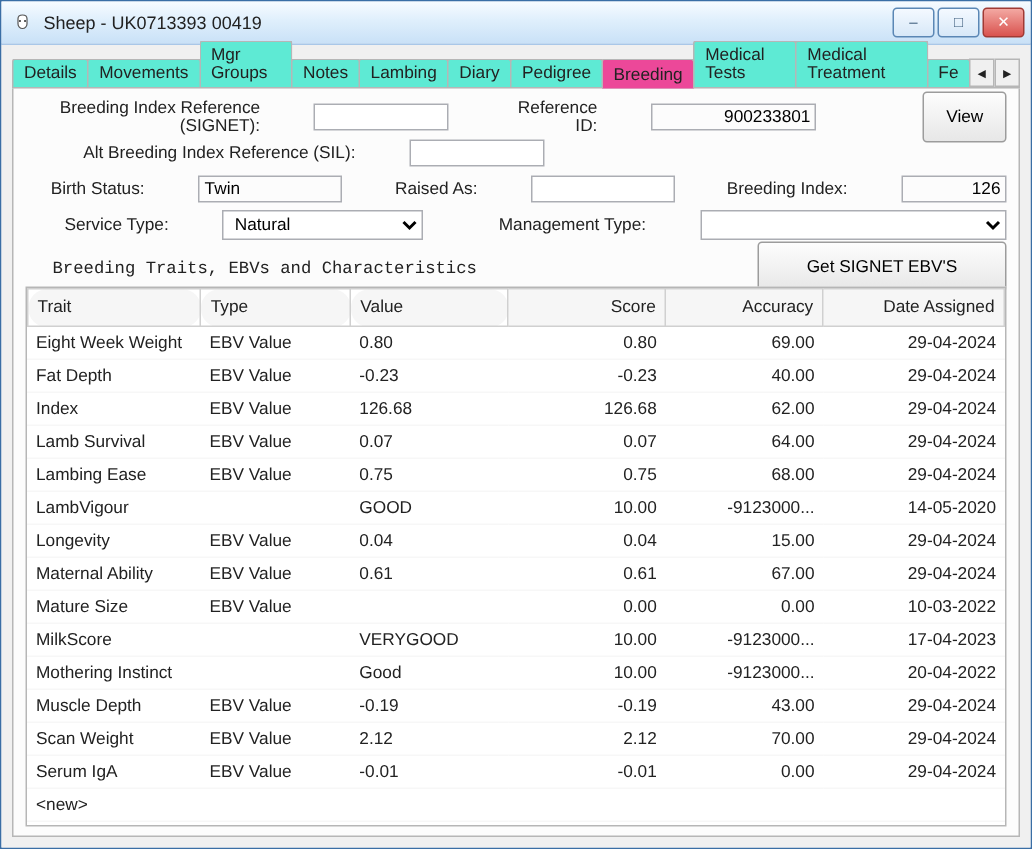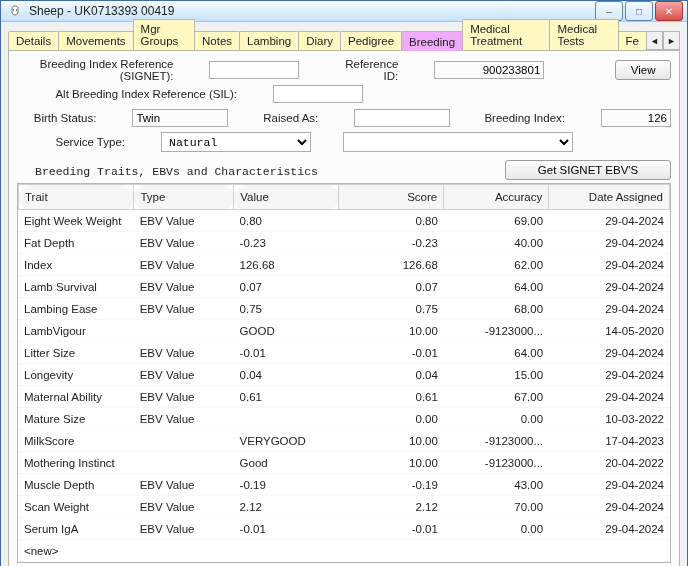--- a/index.html
+++ b/index.html
@@ -8,32 +8,32 @@
   .titlebar{height:28px;background:linear-gradient(#f7fbff,#dfeffc 45%,#c9e1f7);display:flex;align-items:center;padding:0 4px 0 6px;border-bottom:1px solid #a9c7e8;}
   .titlebar .app-icon{width:16px;height:16px;margin-right:6px;display:inline-block;}
   .titlebar .title{flex:1;font-size:12px;color:#222;}
   .winbtns{display:flex;gap:2px;}
   .winbtn{width:26px;height:18px;border:1px solid #5b87b5;border-radius:3px;background:linear-gradient(#f4f9ff,#d7e8f8);display:flex;align-items:center;justify-content:center;font-size:10px;color:#3a5a7a;}
   .winbtn.close{background:linear-gradient(#f3a8a2,#d9534f);border-color:#a03a34;color:#fff;}
   
   .client{flex:1;background:#f0f0f0;padding:7px;display:flex;flex-direction:column;}
   
   .tabstrip{display:flex;align-items:flex-end;height:21px;position:relative;border-bottom:1px solid #b6b6b6;font-size:11.5px;}
-  .tab{padding:3px 7px 3px 7px;border:1px solid #b6b6b6;border-bottom:none;background:#fef9c3;margin-right:-1px;color:#222;border-top-left-radius:2px;border-top-right-radius:2px;cursor:default;}
-  .tab.active{background:#f0abfc;position:relative;top:1px;padding-top:4px;}
+  .tab{padding:3px 7px 3px 7px;border:1px solid #b6b6b6;border-bottom:none;background:#5eead4;margin-right:-1px;color:#222;border-top-left-radius:2px;border-top-right-radius:2px;cursor:default;}
+  .tab.active{background:#ec4899;position:relative;top:1px;padding-top:4px;}
   .tabstrip .scroll{margin-left:auto;display:flex;gap:0;}
   .tabscrollbtn{width:15px;height:17px;border:1px solid #b6b6b6;background:#f0f0f0;display:flex;align-items:center;justify-content:center;font-size:9px;}
   .tabpage{border:1px solid #b6b6b6;border-top:none;background:#fcfcfc;flex:1;padding:8px 8px 6px 8px;display:flex;flex-direction:column;overflow:hidden;}
   .formrow{display:flex;align-items:center;height:22px;margin-bottom:2px;gap:32px;}
   .lbl{text-align:right;padding-right:4px;}
   input.txt, select.sel{font:inherit;border:1px solid #abadb3;background:#fff;height:18px;box-sizing:border-box;padding:0 3px;}
   input.txt.ro{background:#fcfcfc;}
-  select.sel{height:20px;font-family:Liberation Mono, monospace;}
+  select.sel{height:20px;}
   .btn{font:inherit;height:22px;border:1px solid #9c9c9c;border-radius:3px;background:linear-gradient(#fdfdfd,#e7e7e7);padding:0 12px;cursor:default;}
-  .btn.sm{height:20px;padding:0 14px;}
+  .btn.sm{height:34px;padding:0 14px;}
   .section-title{margin:6px 0 4px 18px;font-family:Liberation Mono, monospace;}
   
   .gridwrap{flex:1;border:1px solid #b6b6b6;background:#fff;overflow:hidden;display:flex;flex-direction:column;}
   table.grid{border-collapse:collapse;width:100%;table-layout:fixed;font-size:11.5px;}
   table.grid th{border:1px solid #d0d0d0;background:#f6f6f6;font-weight:normal;padding:3px 6px;height:18px;}
   table.grid td{border-bottom:1px solid #f7f7f7;padding:2px 6px;height:17px;white-space:nowrap;overflow:hidden;}
   .al{text-align:left;border-radius:12px;} .ar{text-align:right;}
   .gridbody{flex:1;overflow:auto;}
 </style>
 </head>
@@ -59,22 +59,22 @@
   <div class="client">
     <div class="tabstrip">
       <div class="tab">Details</div>
       <div class="tab">Movements</div>
       <div class="tab">Mgr Groups</div>
       <div class="tab">Notes</div>
       <div class="tab">Lambing</div>
       <div class="tab">Diary</div>
       <div class="tab">Pedigree</div>
       <div class="tab active">Breeding</div>
+      <div class="tab">Medical Tests</div>
       <div class="tab">Medical Treatment</div>
-      <div class="tab">Medical Tests</div>
       <div class="tab">Fe</div>
       <div class="scroll">
         <div class="tabscrollbtn">◄</div>
         <div class="tabscrollbtn">►</div>
       </div>
     </div>
 
     <div class="tabpage">
 
       <div class="formrow">
@@ -98,20 +98,21 @@
         <input class="txt" style="width: 96px;" value="">
         <span class="lbl" style="width:100px">Breeding Index:</span>
         <input class="txt ro" style="width: 70px; text-align: right;" readonly="" value="126">
       </div>
 
       <div class="formrow">
         <span class="lbl" style="width:108px">Service Type:</span>
         <select class="sel" style="width:150px">
           <option>Natural</option>
         </select>
+        <span class="lbl" style="width:132px">Management Type:</span>
         <select class="sel" style="width:230px">
           <option></option>
         </select>
       </div>
 
       <div class="formrow" style="margin-top:4px">
         <span class="section-title" style="flex:1">Breeding Traits, EBVs and Characteristics</span>
         <button class="btn sm" style="width:166px">Get SIGNET EBV'S</button>
       </div>
 
@@ -189,28 +190,20 @@
                 </tr>
                 <tr>
                   <td class="al">LambVigour</td>
                   <td class="al"></td>
                   <td class="al">GOOD</td>
                   <td class="ar">10.00</td>
                   <td class="ar">-9123000...</td>
                   <td class="ar">14-05-2020</td>
                 </tr>
                 <tr>
-                  <td class="al">Litter Size</td>
-                  <td class="al">EBV Value</td>
-                  <td class="al">-0.01</td>
-                  <td class="ar">-0.01</td>
-                  <td class="ar">64.00</td>
-                  <td class="ar">29-04-2024</td>
-                </tr>
-                <tr>
                   <td class="al">Longevity</td>
                   <td class="al">EBV Value</td>
                   <td class="al">0.04</td>
                   <td class="ar">0.04</td>
                   <td class="ar">15.00</td>
                   <td class="ar">29-04-2024</td>
                 </tr>
                 <tr>
                   <td class="al">Maternal Ability</td>
                   <td class="al">EBV Value</td>

